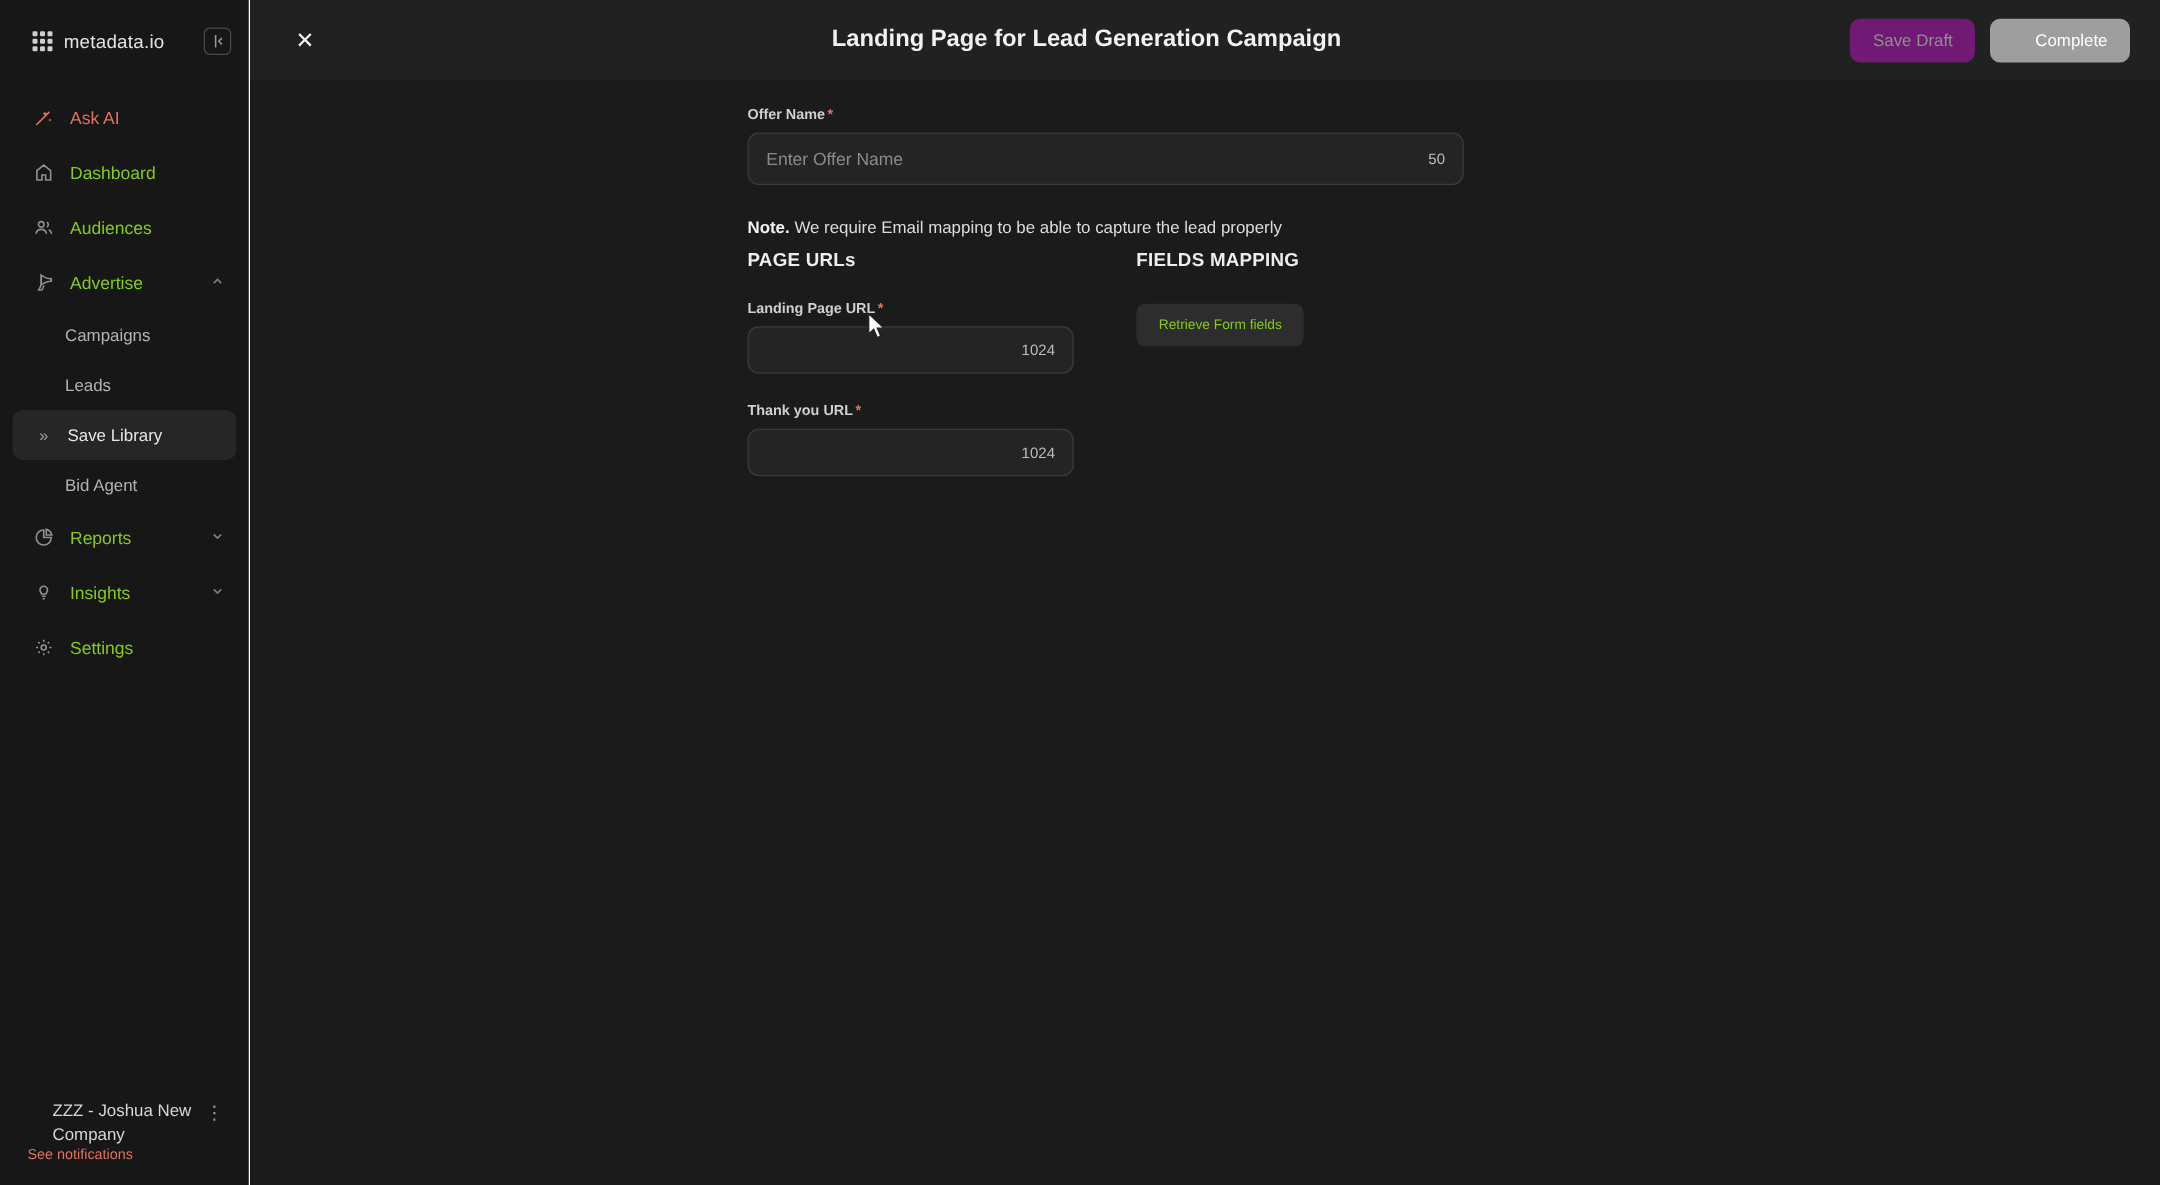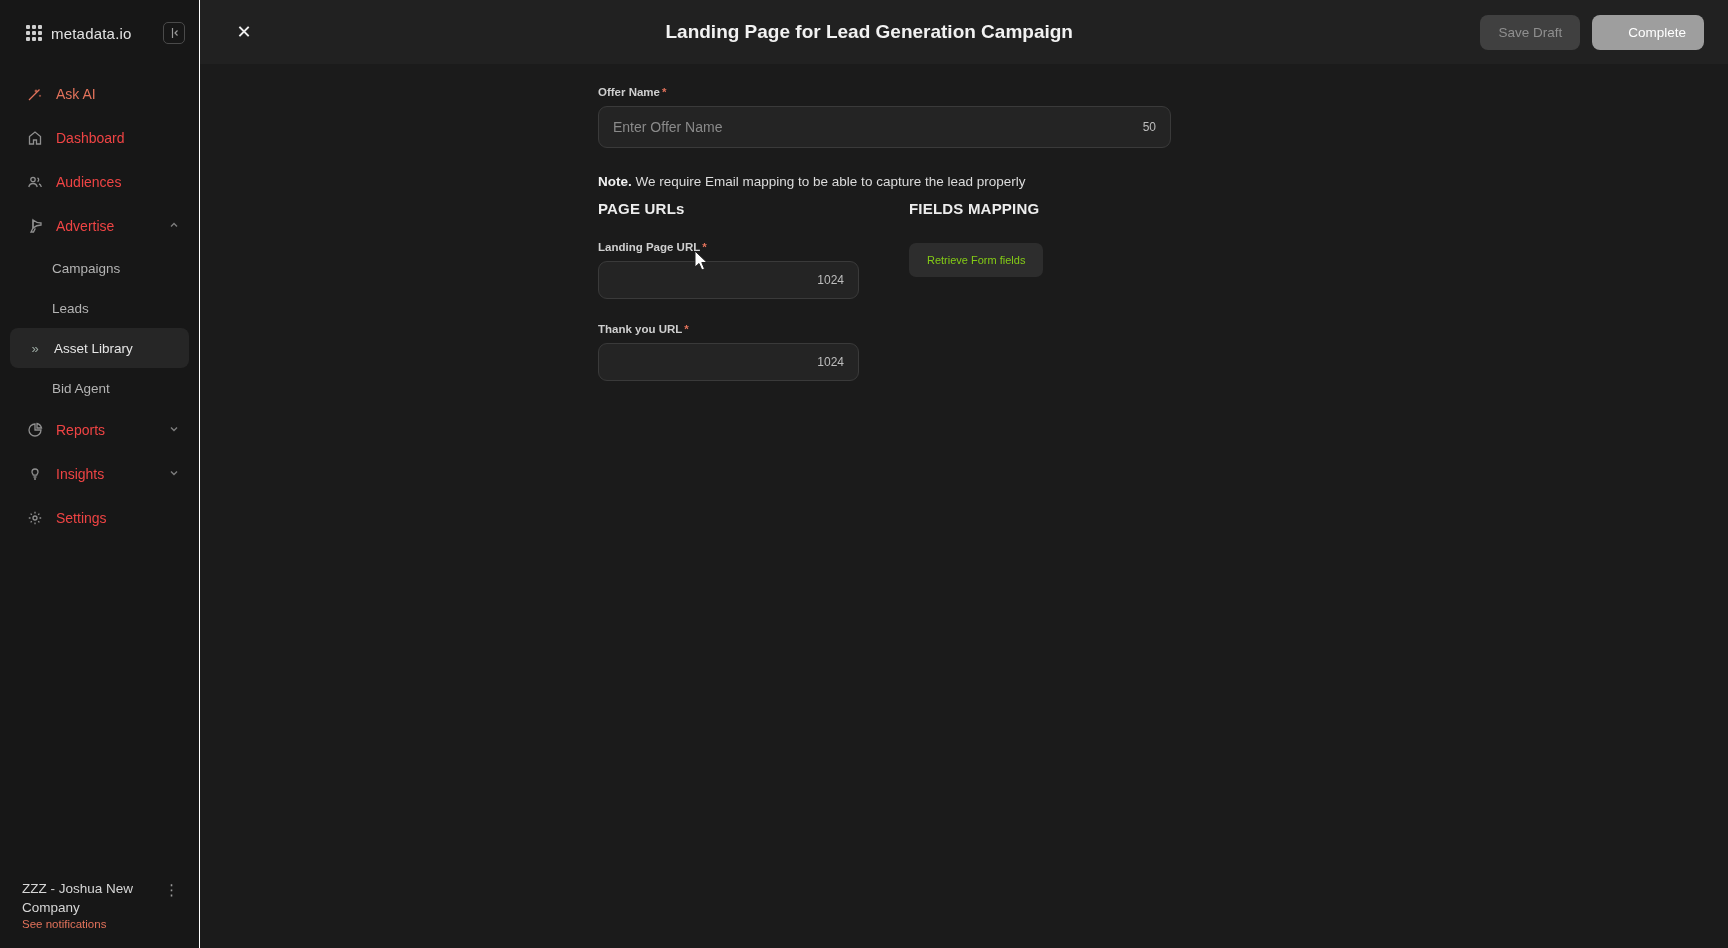--- a/index.html
+++ b/index.html
@@ -33,21 +33,21 @@
     width:22px; height:22px; border:1px solid #4a4a4a; border-radius:5px;
     display:flex; align-items:center; justify-content:center;
     color:#9a9a9a; cursor:pointer; background:transparent;
   }
 
   .nav { flex:1; padding:8px 10px 0 10px; overflow:hidden; }
   .nav-item {
     display:flex; align-items:center; gap:12px;
     height:44px; padding:0 10px 0 16px;
     border-radius:8px; cursor:pointer;
-    color:#ef4444; font-size:14px;
+    color:#84cc16; font-size:14px;
   }
   .nav-item .icon { width:18px; display:flex; justify-content:center; color:#8f8f8f; }
   .nav-item .label { flex:1; }
   .nav-item .chev { color:#7d7d7d; font-size:10px; }
   .nav-item.accent, .nav-item.accent .icon { color:#e2725b; }
   .nav-sub {
     display:flex; align-items:center; gap:10px;
     height:40px; padding:0 10px 0 42px;
     border-radius:8px; cursor:pointer;
     color:#b3b3b3; font-size:13.5px;
@@ -56,21 +56,21 @@
     background:#262626; color:#e6e6e6;
     padding-left:16px;
   }
   .nav-sub.active .sub-icon { display:flex; color:#9aa7a0; font-size:13px; width:18px; justify-content:center; }
 
   .account {
     padding:14px 14px 18px 22px;
     display:flex; align-items:flex-start;
   }
   .account-texts { flex:1; }
-  .account-name { font-size:13.5px; color:#d6d6d6; line-height:1.45; max-width:128px; }
+  .account-name { font-size:13.5px; color:#d6d6d6; line-height:1.45; max-width:128px;margin-left:20px; }
   .account-link { font-size:11.5px; color:#e2725b; margin-top:0; cursor:pointer; }
   .kebab { color:#9a9a9a; font-size:15px; cursor:pointer; padding:2px 6px; }
 
   
   .main { flex:1; display:flex; flex-direction:column; position:relative; background:#1b1b1b; }
   .topbar {
     height:64px; background:#212121;
     display:flex; align-items:center;
     padding:0 24px 0 30px; flex-shrink:0;
   }
@@ -78,21 +78,21 @@
     width:28px; height:28px; display:flex; align-items:center; justify-content:center;
     color:#f0f0f0; font-size:18px; cursor:pointer; background:transparent; border:none;
   }
   .page-title {
     flex:1; text-align:center;
     font-size:19px; font-weight:700; color:#f2f2f2;
   }
   .topbar-actions { display:flex; gap:12px; }
   .btn { border:none; border-radius:8px; font-size:13.5px; padding:10px 18px; cursor:pointer;
          font-family:"Liberation Sans", sans-serif; }
-  .btn-secondary { background:#404040; color:#8f8f8f; }
+  .btn-secondary { background:#701a75; color:#8f8f8f; }
   .btn-primary { background:#9e9e9e; color:#ffffff;padding-left:36px; }
 
   .content { flex:1; position:relative; padding:22px 0 0 398px; }
   .form-wrap { width:573px; }
 
   .field-label { font-size:11.5px; font-weight:700; color:#cfcfcf; margin-bottom:8px; }
   .req { color:#e2725b; margin-left:2px; }
 
   .input-shell {
     position:relative; display:flex; align-items:center;
@@ -200,21 +200,21 @@
       </div>
 
       <div class="nav-sub">
         <span>Campaigns</span>
       </div>
       <div class="nav-sub">
         <span>Leads</span>
       </div>
       <div class="nav-sub active">
         <span class="sub-icon">»</span>
-        <span>Asset Library</span>
+        <span>Save Library</span>
       </div>
       <div class="nav-sub">
         <span>Bid Agent</span>
       </div>
 
       <div class="nav-item">
         <span class="icon">
           <svg width="16" height="16" viewBox="0 0 16 16" fill="none" stroke="currentColor" stroke-width="1.3">
             <path d="M8 2a6 6 0 1 0 6 6H8z"></path>
               <path d="M10 1.5A6 6 0 0 1 14.5 6H10z"></path>

